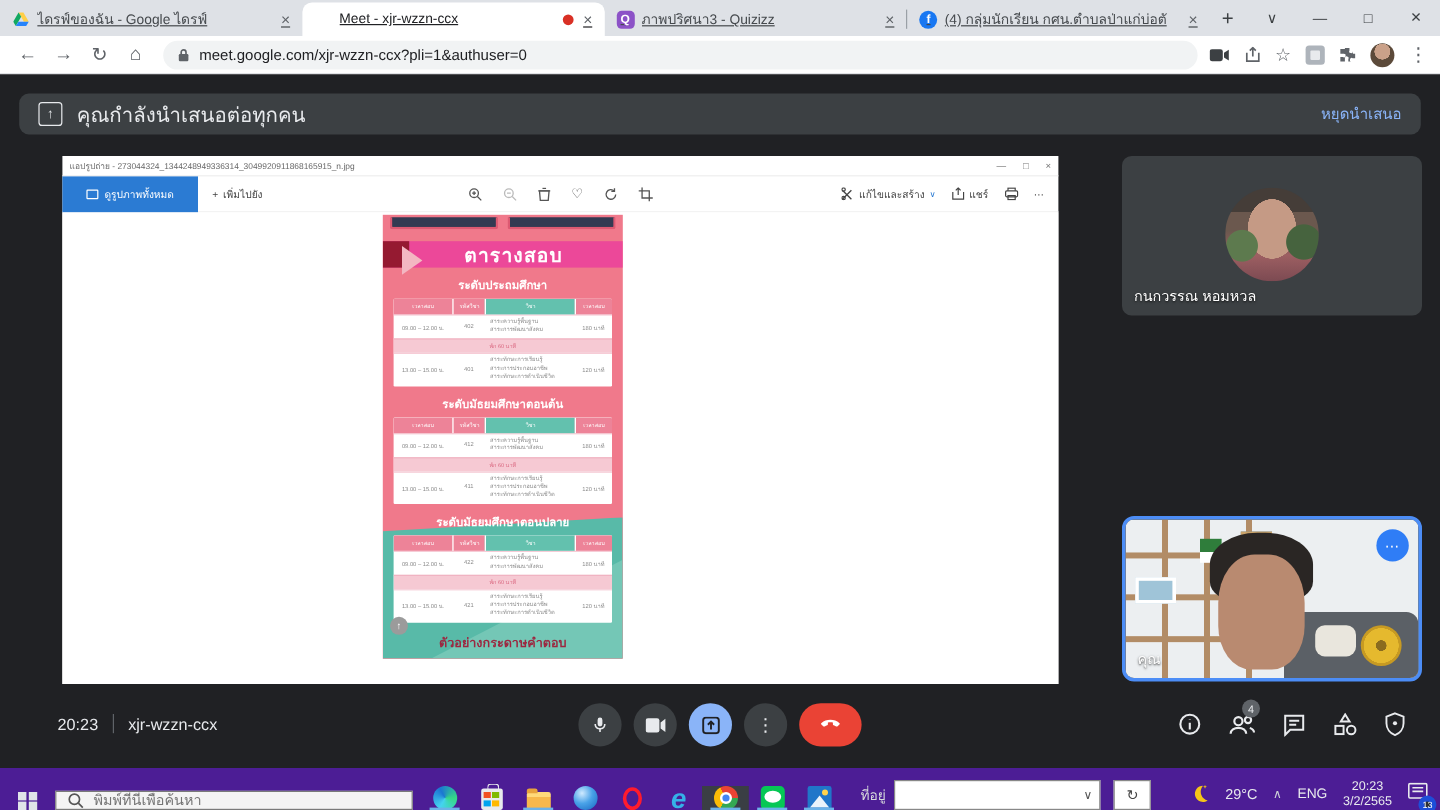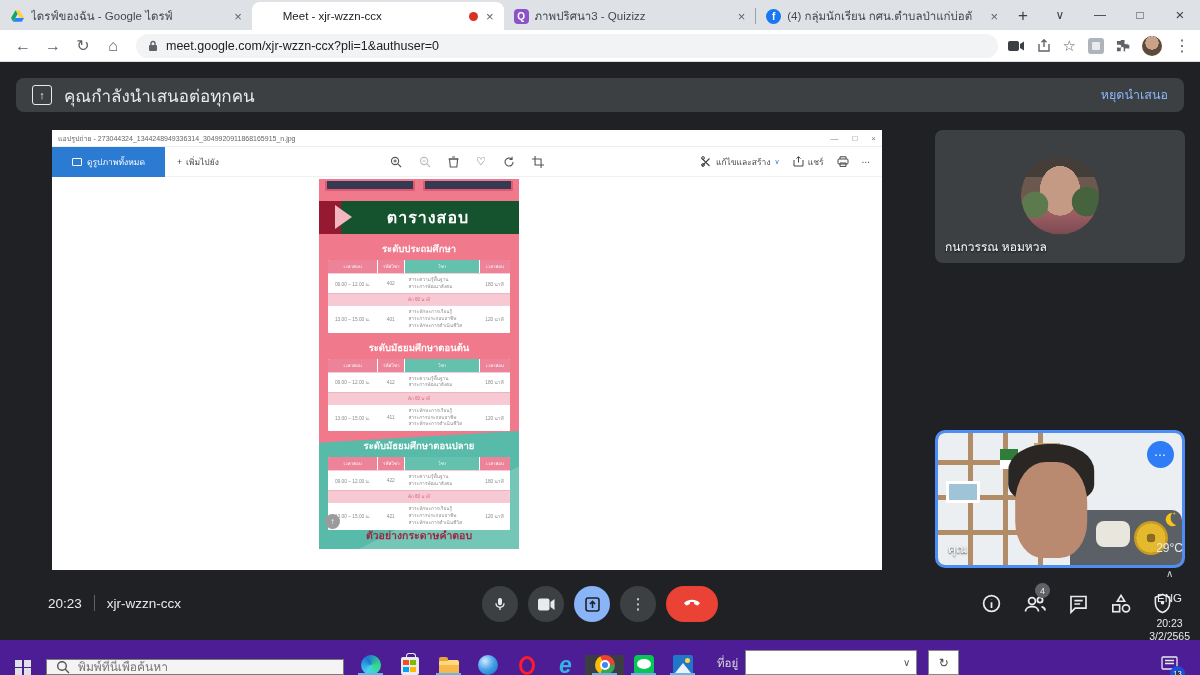--- a/index.html
+++ b/index.html
@@ -2,21 +2,21 @@
 <html><head>
 <meta charset="utf-8">
 <style>
   * { margin:0; padding:0; box-sizing:border-box; }
   html,body { width:1200px; height:675px; }
   body { font-family:"Liberation Sans", sans-serif; overflow:hidden; background:#202124; }
   .screen { position:relative; width:1200px; height:675px; }
 
   
   .tabstrip { position:absolute; left:0; top:0; width:1200px; height:30px; background:#dee1e6; display:flex; align-items:flex-end; }
-  .tab { display:flex; align-items:center; gap:6px; height:28px; padding:0 8px 0 10px; width:254px; min-width:0; border-radius:8px 8px 0 0; color:#45494d; font-size:11.5px; }
+  .tab { display:flex; align-items:center; gap:6px; height:28px; padding:0 8px 0 10px; width:254px; min-width:0; border-radius:8px 8px 0 0; color:#45494d; font-size:11.5px;text-decoration:underline; }
   .tab.active { background:#fff; color:#202124; }
   .tab .fav { width:15px; height:15px; flex:0 0 15px; display:flex; align-items:center; justify-content:center; border-radius:3px; font-size:10px; font-weight:bold; color:#fff; }
   .fav.drive { background:none; }
   .fav.meet { background:linear-gradient(135deg,#00ac47 0 45%,#1a73e8 55%); border-radius:3px; position:relative; }
   .fav.meet::after { content:""; position:absolute; left:3px; top:4.5px; border-left:6px solid #fff; border-top:3px solid transparent; border-bottom:3px solid transparent; }
   .fav.quizizz { background:#8c52c7; border-radius:4px; }
   .fav.facebook { background:#1877f2; border-radius:50%; }
   .tab-t { white-space:nowrap; overflow:hidden; text-overflow:ellipsis; flex:1; }
   .rec-dot { width:9px; height:9px; border-radius:50%; background:#d93025; flex:0 0 9px; }
   .tab-x { color:#5f6368; font-size:13px; padding:0 2px; flex:0 0 auto; }
@@ -52,21 +52,21 @@
   .pv-center { position:absolute; left:50%; transform:translateX(-50%); display:flex; gap:17px; align-items:center; color:#555; }
   .pv-right { margin-left:auto; display:flex; align-items:center; gap:13px; padding-right:12px; font-size:8.5px; color:#444; }
   .pv-right .grp { display:flex; align-items:center; gap:4px; }
   .pv-ico svg { display:block; }
   .pv-content { flex:1; position:relative; background:#fff; overflow:hidden; }
 
   
   .poster { position:absolute; left:267px; top:2px; width:200px; height:370px; background:#f0798b; overflow:hidden; }
   .p-top { display:flex; gap:8px; margin:2px 6px 0; }
   .p-top div { height:10px; flex:1; background:#333a52; border:2px solid #dd5a72; border-top:none; border-radius:0 0 2px 2px; }
-  .p-banner { position:relative; margin-top:10px; height:33px; background:#14532d; display:flex; align-items:center; justify-content:center; }
+  .p-banner { position:relative; margin-top:10px; height:22px; background:#ec4899; display:flex; align-items:center; justify-content:center; }
   .p-banner::before { content:""; position:absolute; left:0; top:0; bottom:0; width:22px; background:#951a31; }
   .p-play { position:absolute; left:16px; top:4px; border-left:17px solid #f3b7c2; border-top:12px solid transparent; border-bottom:12px solid transparent; }
   .p-title { color:#fff; font-size:16px; font-weight:bold; letter-spacing:1px; margin-left:18px; }
   .p-h { color:#fff; font-weight:bold; text-align:center; font-size:9.5px; margin:7px 0 4px; position:relative; z-index:2; }
   .tbl { background:#fff; margin:0 9px; overflow:hidden; position:relative; z-index:2; border-radius:1px; }
   .trow { display:grid; grid-template-columns:27% 15% 41% 17%; align-items:center; text-align:center; }
   .thead div { background:#ed8398; color:#fff; font-size:4.6px; padding:3px 0; border-left:1px solid #fff; }
   .thead div:first-child { border-left:none; }
   .thead .c-teal { background:#63c1ae; }
   .tr-data { font-size:4.8px; color:#8a8a8a; border-top:1px solid #f6ccd6; }
@@ -150,21 +150,21 @@
   .chrome-i::after { content:""; position:absolute; inset:25%; background:#4285f4; border:2px solid #fff; border-radius:50%; }
   .line-i { width:20px; height:20px; background:#06c755; border-radius:4px; position:relative; }
   .line-i::after { content:""; position:absolute; inset:4px 3px 6px 3px; background:#fff; border-radius:50%; }
   .photos-i { width:20px; height:20px; background:#2076c9; border-radius:2px; position:relative; overflow:hidden; }
   .photos-i::after { content:""; position:absolute; left:2px; bottom:2px; border-left:8px solid transparent; border-right:8px solid transparent; border-bottom:10px solid #eaf3fb; }
   .photos-i::before { content:""; position:absolute; right:3px; top:3px; width:5px; height:5px; border-radius:50%; background:#ffd34d; }
   .addr-group { display:flex; align-items:center; gap:7px; padding:0 8px; }
   .addr-label { font-size:11.5px; color:#d8dadd; }
   .addr-input { width:172px; height:25px; background:#fff; border:1px solid #888; display:flex; align-items:center; justify-content:flex-end; padding:0 6px; color:#555; font-size:10px; }
   .go-btn { width:31px; height:25px; background:#fff; border:1px solid #888; color:#444; display:flex; align-items:center; justify-content:center; font-size:12px; margin-left:4px; }
-  .tray { display:flex; align-items:center; gap:13px; padding:0 10px 0 6px; margin-left:auto;flex-direction:column; }
+  .tray { display:flex; align-items:center; gap:13px; padding:0 10px 0 6px; margin-left:auto; }
   .temp { font-size:12px; }
   .chev-up { font-size:10px; color:#cfd3d8; }
   .lang { font-size:11.5px; }
   .clock { text-align:center; font-size:10.5px; line-height:1.25; }
   .notif { position:relative; }
   .notif-badge { position:absolute; right:-7px; bottom:-6px; background:#2b2f34; border:5px solid #1d4ed8; color:#fff; font-size:7.5px; width:15px; height:15px; border-radius:50%; display:flex; align-items:center; justify-content:center; }
 </style>
 </head>
 <body>
 

